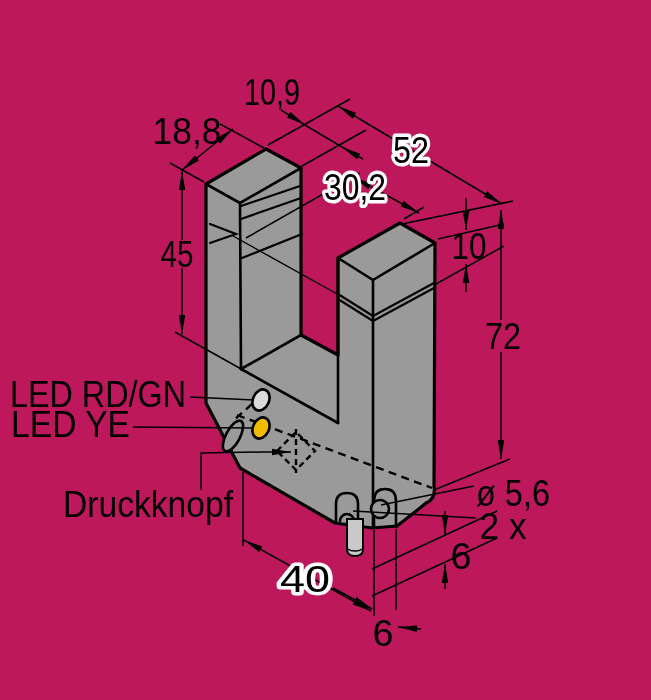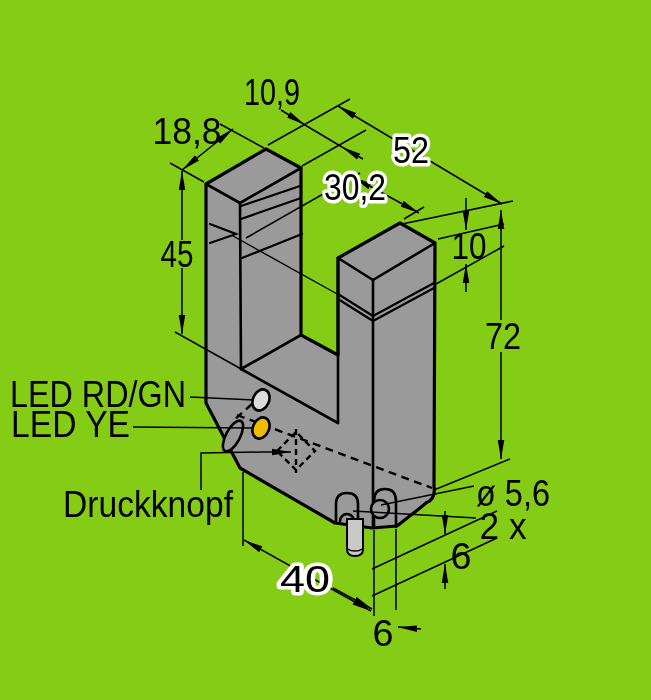--- a/index.html
+++ b/index.html
@@ -1,16 +1,16 @@
 <!DOCTYPE html>
 <html><head>
 <meta charset="utf-8">
 <style>
   html,body{margin:0;padding:0;background:#ffffff;}
-  .stage{position:relative;width:651px;height:700px;background:#84cc16;overflow:hidden;
+  .stage{position:relative;width:651px;height:700px;background:#be185d;overflow:hidden;
          font-family:"Liberation Sans", sans-serif;}
   svg{display:block;}
   .edge{stroke:#000;stroke-width:2.6;fill:none;stroke-linecap:round;}
   .groove{stroke:#000;stroke-width:2.2;fill:none;stroke-linecap:round;}
   .thin{stroke:#000;stroke-width:1.5;fill:none;}
   .beam{stroke:#000;stroke-width:1.4;fill:none;}
   .dash{stroke:#000;stroke-width:2.4;fill:none;stroke-dasharray:8 5.5;}
   .dash2{stroke:#000;stroke-width:2.4;fill:none;stroke-dasharray:6 4;}
   .dimtxt{font-family:"Liberation Sans", sans-serif;font-size:36px;fill:#000;}
   .halo{paint-order:stroke;stroke:#fff;stroke-width:7px;stroke-linejoin:round;}

